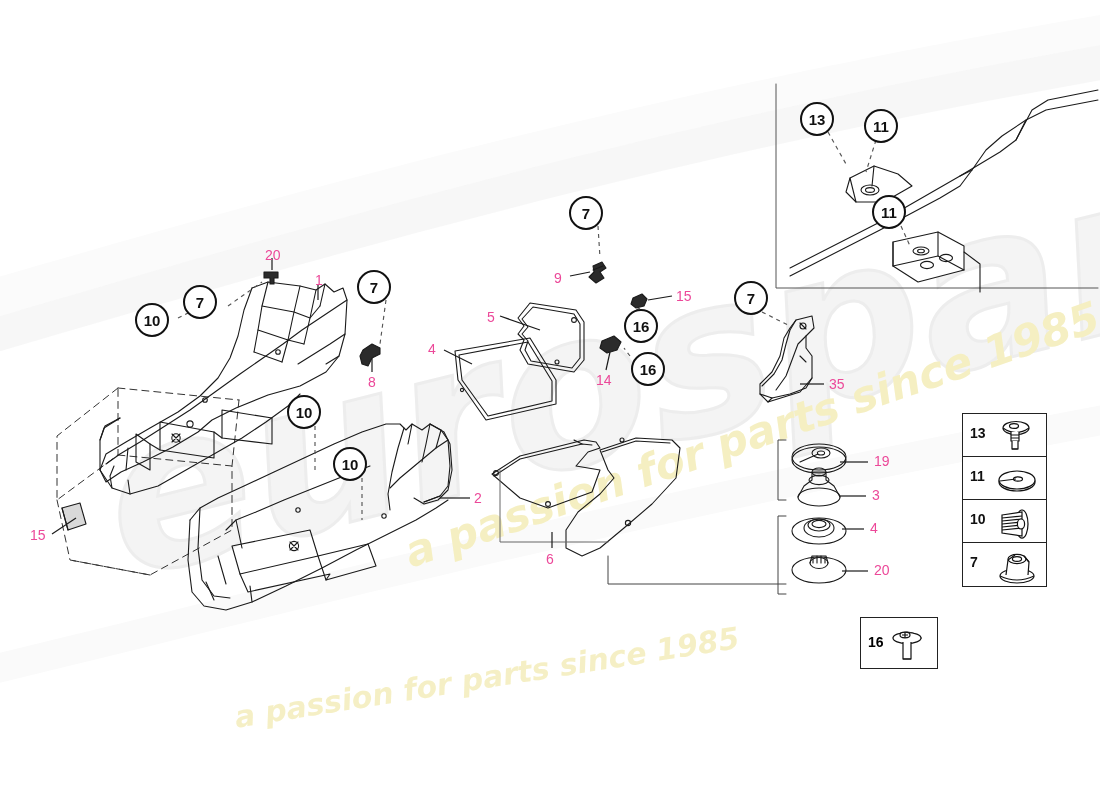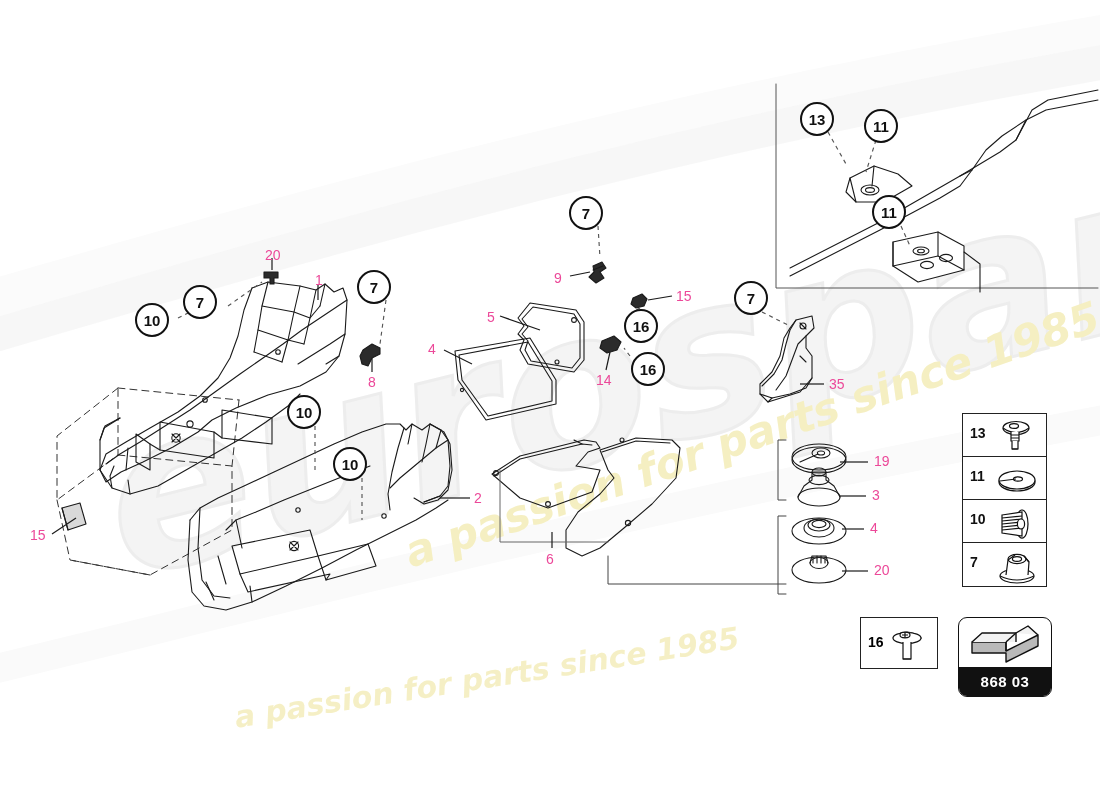--- a/index.html
+++ b/index.html
@@ -445,29 +445,14 @@
           <ellipse cx="22" cy="15" rx="14" ry="5.5"></ellipse>
           <ellipse cx="20" cy="12" rx="5" ry="2.8"></ellipse>
           <path d="M17 12 L23 12 M20 9 L20 15"></path>
           <path d="M18 19 L18 36 L26 36 L26 19"></path>
           <path d="M18 36 L26 36"></path>
         </g>
       </svg>
     </span>
   </div>
 
-  <div class="codebox" style="left:958px;top:617px;">
-    <div class="arrowwrap">
-      <svg width="78" height="46" viewBox="0 0 78 46">
-        <g stroke="#111" stroke-width="1.4" stroke-linejoin="round">
-          <path d="M6 22 L6 33 L40 33 L40 42 L72 26 L72 15 L40 31 L40 22 Z" fill="#b9b9b9"></path>
-          <path d="M6 22 L16 13 L50 13 L50 22" fill="#f2f2f2"></path>
-          <path d="M50 13 L82 -3" fill="none" stroke="none"></path>
-          <path d="M40 22 L50 13" fill="none"></path>
-          <path d="M72 15 L62 6 L50 13" fill="#f2f2f2"></path>
-          <path d="M40 31 L40 22"></path>
-        </g>
-      </svg>
-    </div>
-    <div class="codebar">868 03</div>
-  </div>
 
 </div>
 
 </body></html>

